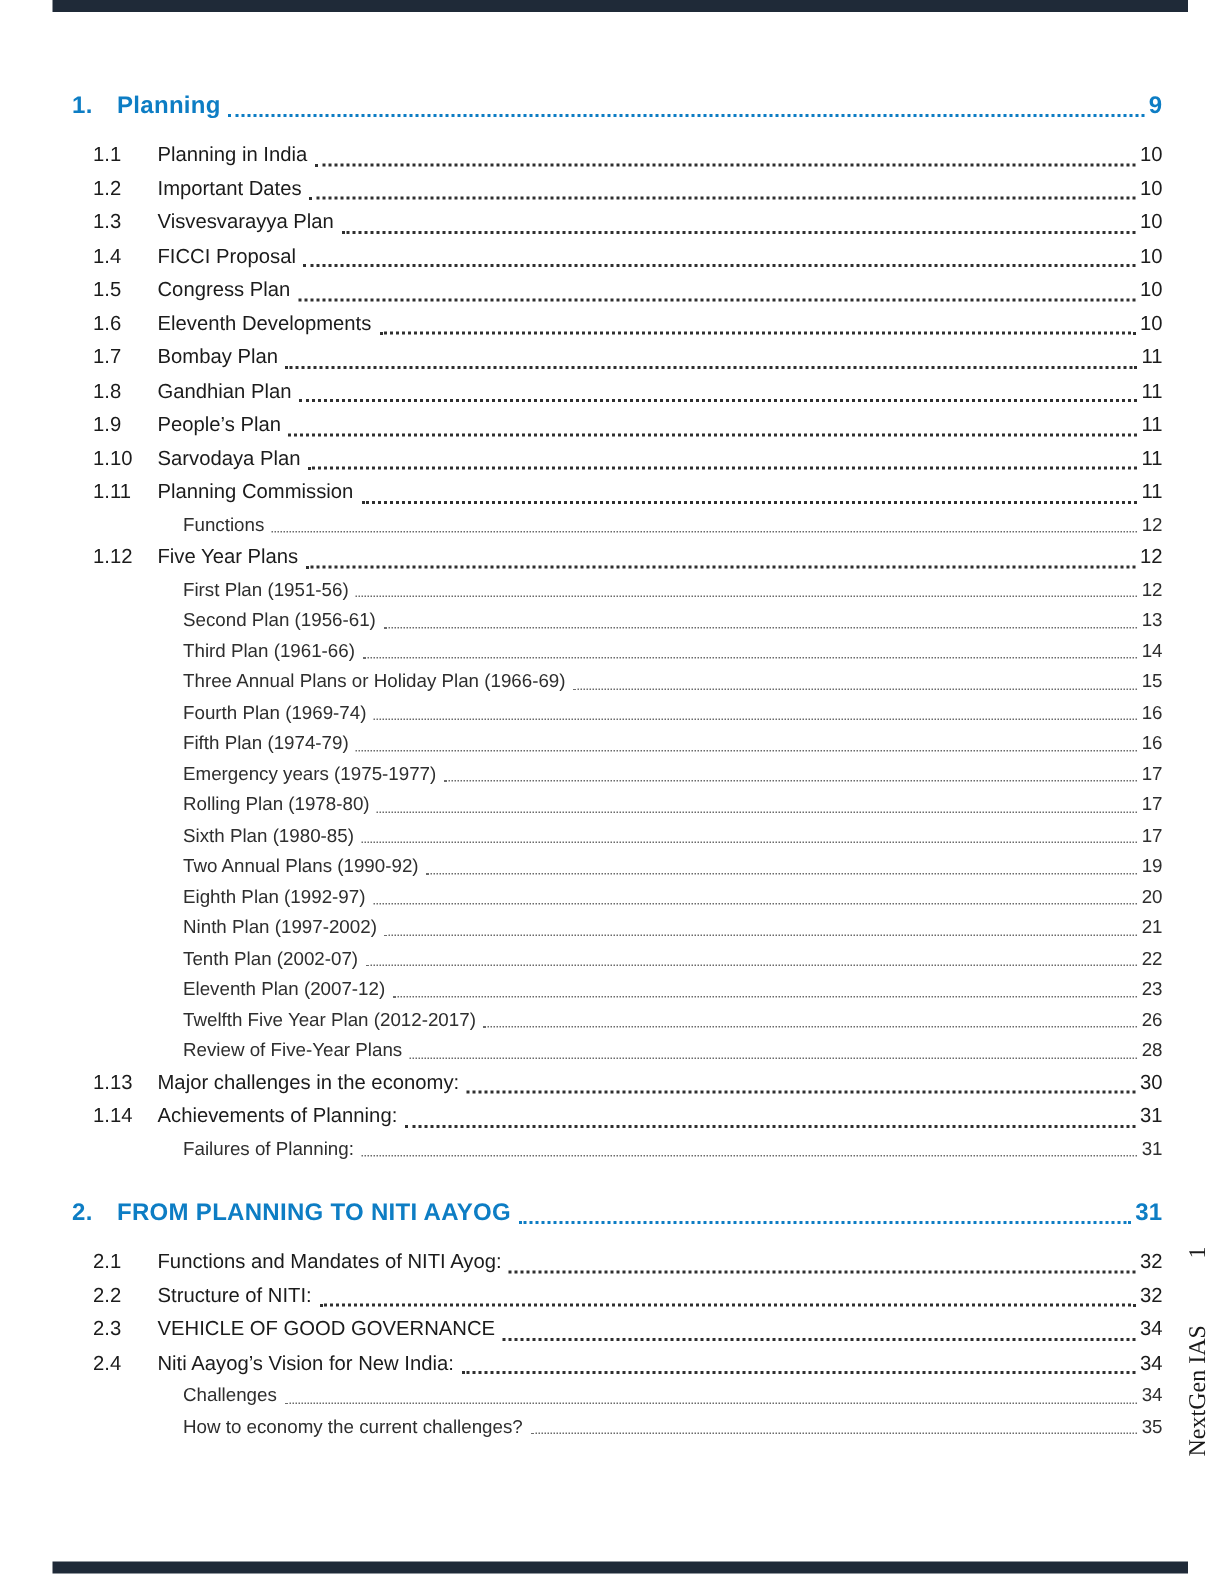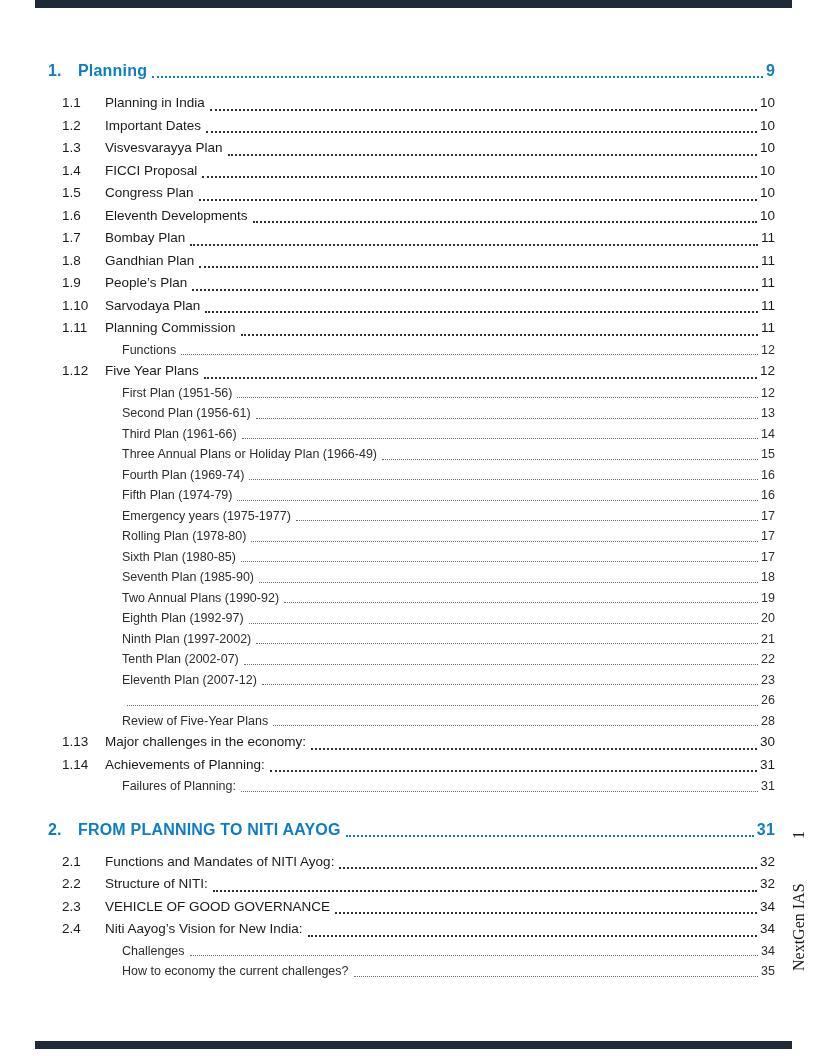--- a/index.html
+++ b/index.html
@@ -179,21 +179,21 @@
     <span class="pg">13</span>
   </div>
       <div class="row l3">
     <span class="num"></span>
     <span class="title">Third Plan (1961-66)</span>
     <span class="leader"></span>
     <span class="pg">14</span>
   </div>
       <div class="row l3">
     <span class="num"></span>
-    <span class="title">Three Annual Plans or Holiday Plan (1966-49)</span>
+    <span class="title">Three Annual Plans or Holiday Plan (1966-69)</span>
     <span class="leader"></span>
     <span class="pg">15</span>
   </div>
       <div class="row l3">
     <span class="num"></span>
     <span class="title">Fourth Plan (1969-74)</span>
     <span class="leader"></span>
     <span class="pg">16</span>
   </div>
       <div class="row l3">
@@ -215,26 +215,20 @@
     <span class="pg">17</span>
   </div>
       <div class="row l3">
     <span class="num"></span>
     <span class="title">Sixth Plan (1980-85)</span>
     <span class="leader"></span>
     <span class="pg">17</span>
   </div>
       <div class="row l3">
     <span class="num"></span>
-    <span class="title">Seventh Plan (1985-90)</span>
-    <span class="leader"></span>
-    <span class="pg">18</span>
-  </div>
-      <div class="row l3">
-    <span class="num"></span>
     <span class="title">Two Annual Plans (1990-92)</span>
     <span class="leader"></span>
     <span class="pg">19</span>
   </div>
       <div class="row l3">
     <span class="num"></span>
     <span class="title">Eighth Plan (1992-97)</span>
     <span class="leader"></span>
     <span class="pg">20</span>
   </div>
@@ -251,20 +245,21 @@
     <span class="pg">22</span>
   </div>
       <div class="row l3">
     <span class="num"></span>
     <span class="title">Eleventh Plan (2007-12)</span>
     <span class="leader"></span>
     <span class="pg">23</span>
   </div>
       <div class="row l3">
     <span class="num"></span>
+    <span class="title">Twelfth Five Year Plan (2012-2017)</span>
     <span class="leader"></span>
     <span class="pg">26</span>
   </div>
       <div class="row l3">
     <span class="num"></span>
     <span class="title">Review of Five-Year Plans</span>
     <span class="leader"></span>
     <span class="pg">28</span>
   </div>
       <div class="row l2">

